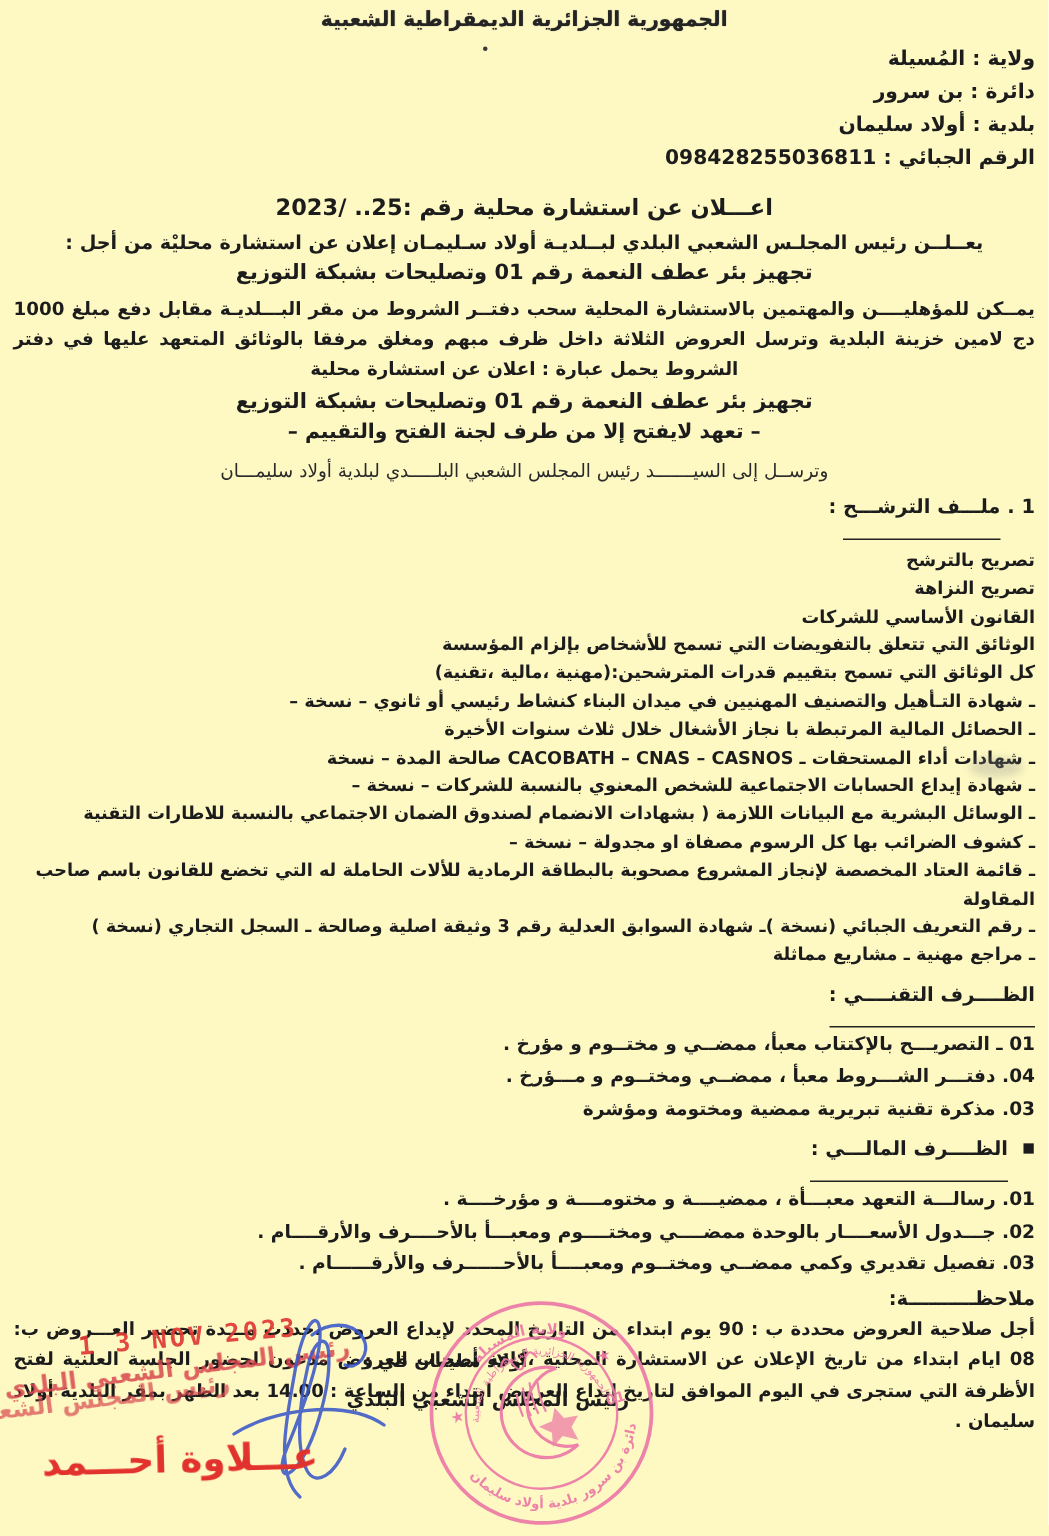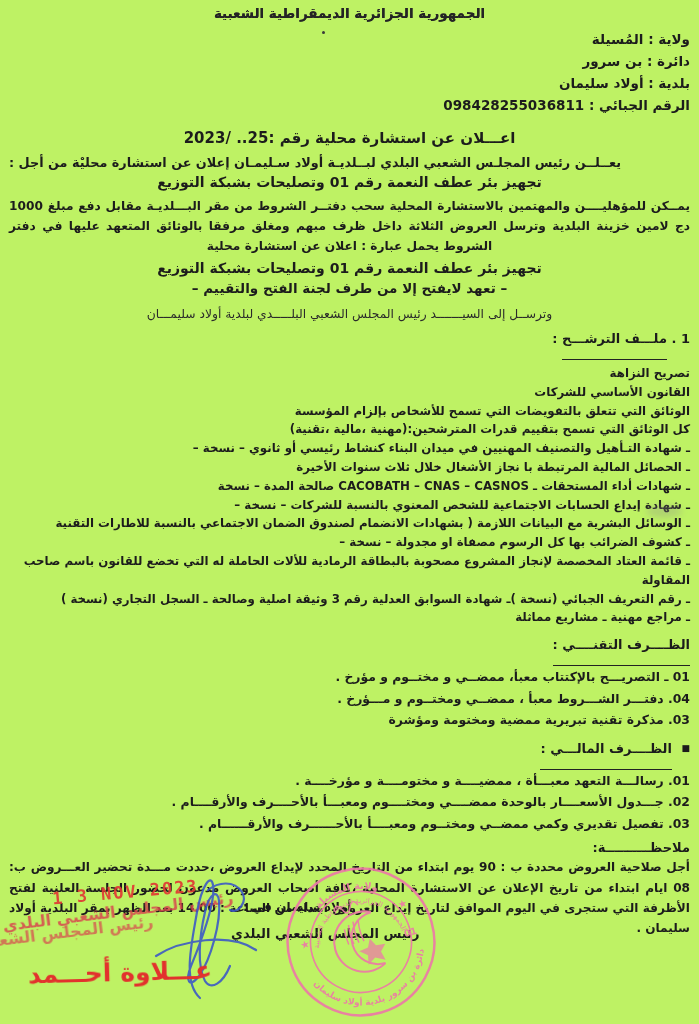--- a/index.html
+++ b/index.html
@@ -1,29 +1,29 @@
 <!DOCTYPE html>
 <html lang="ar"><head>
 <meta charset="utf-8">
 <style>
   html,body{margin:0;padding:0;background:#fff;}
   .page{
-    width:699px;height:1024px;position:relative;overflow:hidden;background:#bef264;
+    width:699px;height:1024px;position:relative;overflow:hidden;background:#fef9c3;
     font-family:"DejaVu Sans",sans-serif;color:#1c1c1c;
   }
   .doc{position:absolute;inset:0;padding:5px 9px 0 9px;direction:rtl;}
   .republic{
     text-align:center;font-size:13.5px;font-weight:bold;color:#242424;
     transform:scaleY(1.02);letter-spacing:-0.4px;filter:blur(.35px);
     text-shadow:0 0 .6px #333;
   }
   .dot-artifact{position:absolute;left:322px;top:31px;width:3px;height:3px;background:#3a3a3a;border-radius:50%;}
   .hdr-block{margin-top:7px;font-weight:bold;font-size:13.5px;line-height:22px;text-align:right;}
   .ann-title{font-weight:bold;font-size:15px;margin-top:13px;text-align:center;letter-spacing:0;}
-  .intro{font-weight:bold;font-size:12.8px;margin-top:8px;text-align:left;}
+  .intro{font-weight:bold;font-size:12.8px;margin-top:8px;text-align:center;}
   .proj{font-weight:bold;font-size:14px;margin-top:4px;text-align:center;}
   .para{font-weight:bold;font-size:12.2px;line-height:20px;margin-top:6px;text-align:justify;text-align-last:center;}
   .commit{font-weight:bold;font-size:13.5px;margin-top:4px;text-align:center;}
   .sendto{font-size:12.3px;margin-top:11px;text-align:center;color:#2a2a2a;}
   .sec-head{font-weight:bold;font-size:13px;margin-top:10px;}
   .sec-head .u{display:inline-block;border-bottom:1.6px solid #222;padding-bottom:13px;}
   .cand-list{margin-top:4px;}
   .cand-item{font-weight:bold;font-size:11.8px;line-height:18.8px;}
   .offer-item{font-weight:bold;font-size:12.4px;line-height:21.5px;}
   .fin-bullet{display:inline-block;font-size:9px;vertical-align:2px;margin-left:5px;}
@@ -76,20 +76,21 @@
     <div class="commit">– تعهد لايفتح إلا من طرف لجنة الفتح والتقييم –</div>
     <div class="sendto">وترســل إلى السيـــــــد رئيس المجلس الشعبي البلـــــدي لبلدية أولاد سليمـــان</div>
 
     <div class="sec-head">
       <span>1 .</span>
       <span class="u">ملـــف الترشـــح</span>
       <span> :</span>
     </div>
 
     <div class="cand-list">
+      <div class="cand-item">تصريح بالترشح</div>
       <div class="cand-item">تصريح النزاهة</div>
       <div class="cand-item">القانون الأساسي للشركات</div>
       <div class="cand-item">الوثائق التي تتعلق بالتفويضات التي تسمح للأشخاص بإلزام المؤسسة</div>
       <div class="cand-item">كل الوثائق التي تسمح بتقييم قدرات المترشحين:(مهنية ،مالية ،تقنية)</div>
       <div class="cand-item">ـ شهادة التـأهيل والتصنيف المهنيين في ميدان البناء كنشاط رئيسي أو ثانوي – نسخة –</div>
       <div class="cand-item">ـ الحصائل المالية المرتبطة با نجاز الأشغال خلال ثلاث سنوات الأخيرة</div>
       <div class="cand-item">ـ شهادات أداء المستحقات ـ CACOBATH – CNAS – CASNOS  صالحة المدة – نسخة</div>
       <div class="cand-item">ـ شهادة إيداع الحسابات الاجتماعية للشخص المعنوي بالنسبة للشركات – نسخة –</div>
       <div class="cand-item">ـ الوسائل البشرية مع البيانات اللازمة ( بشهادات الانضمام لصندوق الضمان الاجتماعي بالنسبة للاطارات التقنية</div>
       <div class="cand-item">ـ كشوف الضرائب بها كل الرسوم مصفاة او مجدولة – نسخة –</div>

